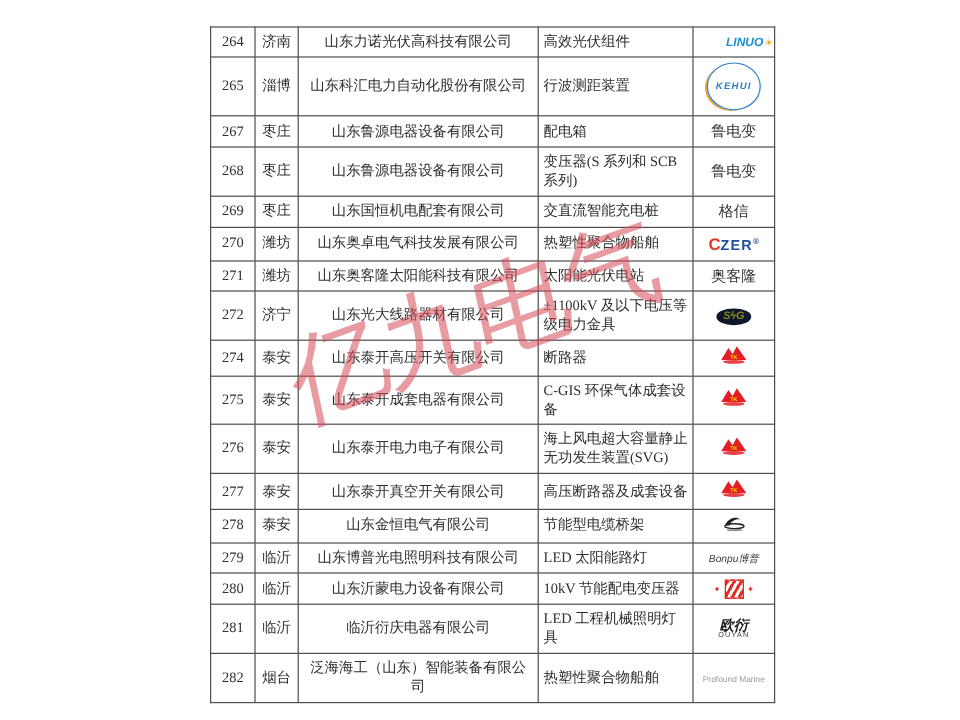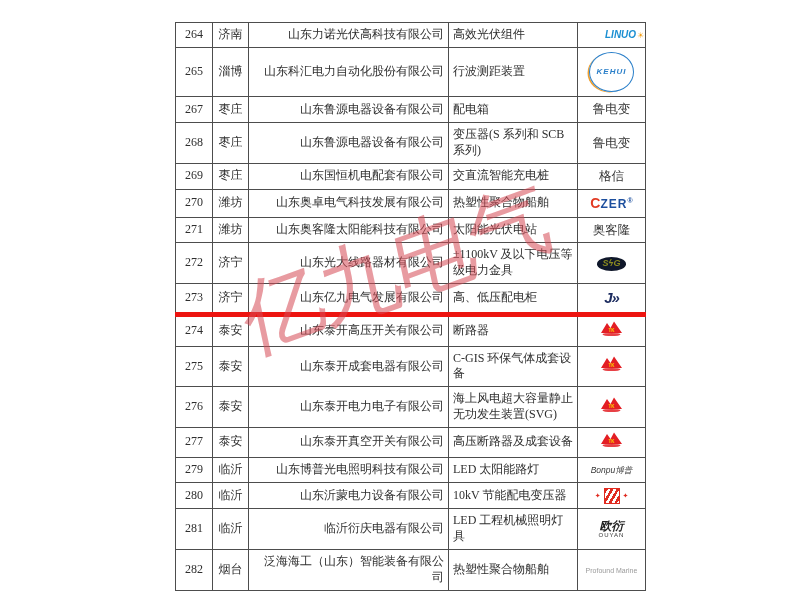--- a/index.html
+++ b/index.html
@@ -17,21 +17,21 @@
   .doc-table{
     position:absolute;left:175px;top:22px;width:470px;
     border-collapse:collapse;table-layout:fixed;
   }
   .doc-table td{
     border:1px solid var(--border-color);
     font-size:12px;line-height:1.32;padding:4px 4px;
     overflow:hidden;vertical-align:middle;
   }
   .cell-center{text-align:center;}
-  .cell-company{padding-left:9px;text-align:right;}
+  .cell-company{padding-left:9px;text-align:center;}
   .cell-product{padding-left:7px;text-align:left;}
   .cell-brand{text-align:center;padding:2px;}
   tr.underlined td{border-bottom:5px solid var(--underline-color);}
   .brand-text{font-size:12.5px;color:#333;}
   
   .linuo{white-space:nowrap;font-family:"Liberation Sans",sans-serif;margin-left:23px;}
   .linuo .latin{color:#1b8fd2;font-weight:bold;font-style:italic;font-size:10px;letter-spacing:0;}
   .linuo .sun{color:#f5a21b;font-size:8px;margin:0 1px;}
   .linuo .cjk{color:#1b8fd2;font-weight:bold;font-size:9px;}
   .kehui{
@@ -136,27 +136,20 @@
         <td class="cell-product">太阳能光伏电站</td>
         <td class="cell-brand"><span class="brand-text">奥客隆</span></td>
       </tr>
       <tr>
         <td class="cell-center">272</td>
         <td class="cell-center">济宁</td>
         <td class="cell-company">山东光大线路器材有限公司</td>
         <td class="cell-product">±1100kV 及以下电压等级电力金具</td>
         <td class="cell-brand"><span class="ssg">SϟG</span></td>
       </tr>
-      <tr class="underlined">
-        <td class="cell-center">273</td>
-        <td class="cell-center">济宁</td>
-        <td class="cell-company">山东亿九电气发展有限公司</td>
-        <td class="cell-product">高、低压配电柜</td>
-        <td class="cell-brand"><span class="j9">J»</span></td>
-      </tr>
       <tr>
         <td class="cell-center">274</td>
         <td class="cell-center">泰安</td>
         <td class="cell-company">山东泰开高压开关有限公司</td>
         <td class="cell-product">断路器</td>
         <td class="cell-brand"><span class="mountain-wrap"><svg width="26" height="16" viewBox="0 0 26 16">
               <path d="M2 12 L8 2 L11.5 7 L15 0.5 L23 12 Z" fill="#e31e24"></path>
               <ellipse cx="12.5" cy="13.5" rx="9" ry="1.6" fill="#e31e24" opacity="0.85"></ellipse>
               <text x="12.5" y="11" font-size="4.5" fill="#ffd400" text-anchor="middle" font-family="Liberation Sans, sans-serif" font-weight="bold">TK</text>
             </svg></span></td>
@@ -185,20 +178,31 @@
       </tr>
       <tr>
         <td class="cell-center">277</td>
         <td class="cell-center">泰安</td>
         <td class="cell-company">山东泰开真空开关有限公司</td>
         <td class="cell-product">高压断路器及成套设备</td>
         <td class="cell-brand"><span class="mountain-wrap"><svg width="26" height="16" viewBox="0 0 26 16">
               <path d="M2 12 L8 2 L11.5 7 L15 0.5 L23 12 Z" fill="#e31e24"></path>
               <ellipse cx="12.5" cy="13.5" rx="9" ry="1.6" fill="#e31e24" opacity="0.85"></ellipse>
               <text x="12.5" y="11" font-size="4.5" fill="#ffd400" text-anchor="middle" font-family="Liberation Sans, sans-serif" font-weight="bold">TK</text>
+            </svg></span></td>
+      </tr>
+      <tr>
+        <td class="cell-center">278</td>
+        <td class="cell-center">泰安</td>
+        <td class="cell-company">山东金恒电气有限公司</td>
+        <td class="cell-product">节能型电缆桥架</td>
+        <td class="cell-brand"><span class="mountain-wrap"><svg width="22" height="14" viewBox="0 0 22 14">
+              <path d="M3 9 C6 2, 13 1, 16 4 C13 3, 8 5, 7 9 Z" fill="#222"></path>
+              <ellipse cx="11" cy="9.5" rx="8" ry="2" fill="none" stroke="#222" stroke-width="1.2"></ellipse>
+              <rect x="5" y="12.3" width="12" height="0.9" fill="#555"></rect>
             </svg></span></td>
       </tr>
       <tr>
         <td class="cell-center">279</td>
         <td class="cell-center">临沂</td>
         <td class="cell-company">山东博普光电照明科技有限公司</td>
         <td class="cell-product">LED 太阳能路灯</td>
         <td class="cell-brand"><span class="bonpu">Bonpu博普</span></td>
       </tr>
       <tr>

